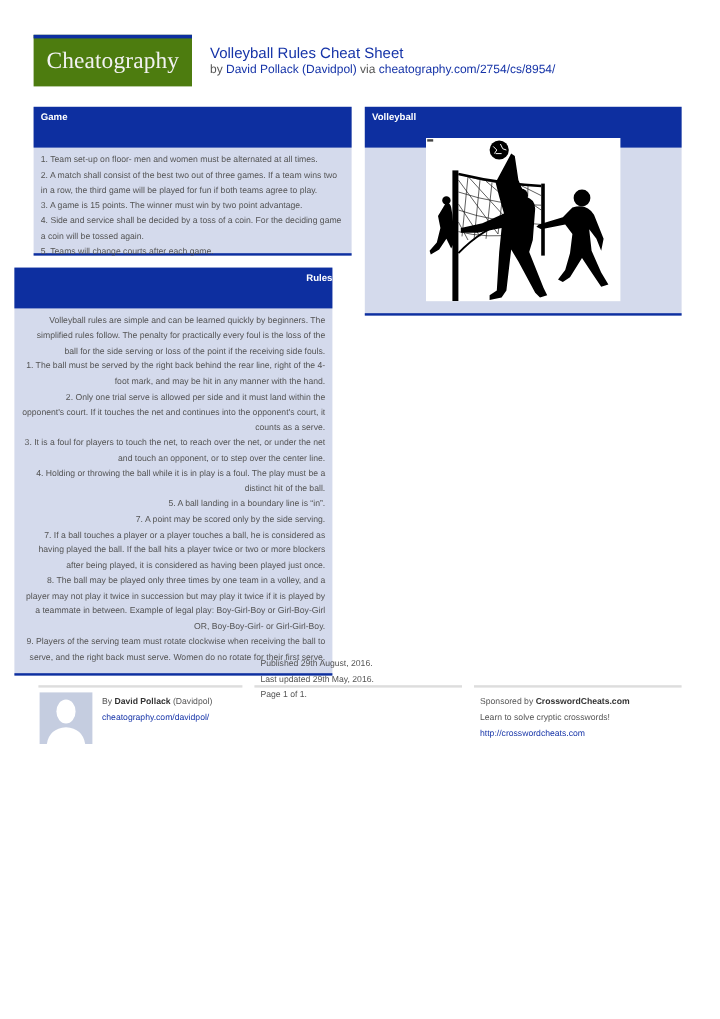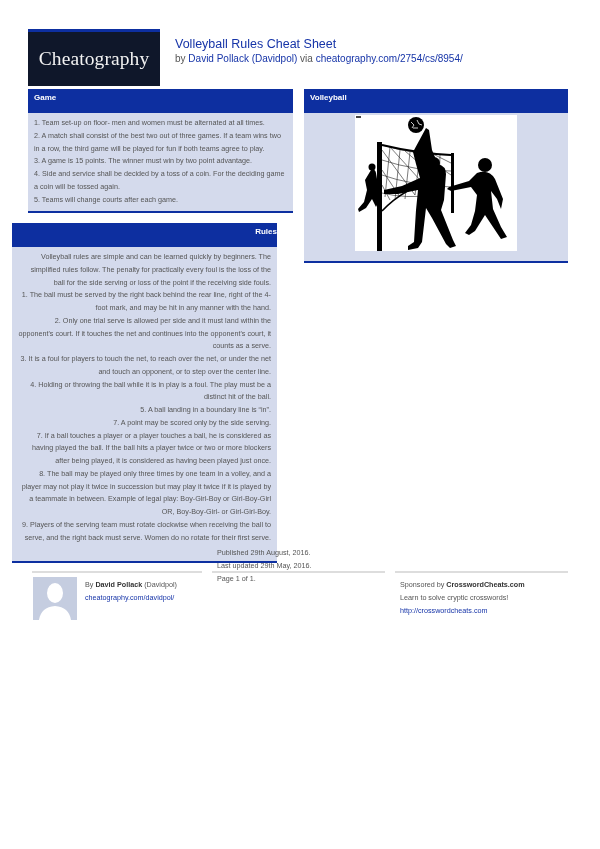--- a/index.html
+++ b/index.html
@@ -1,39 +1,39 @@
 <!DOCTYPE html>
 <html><head>
 <meta charset="utf-8">
 <style>
   html, body { margin: 0; padding: 0; }
   body {
     width: 600px; height: 849px; background: #ffffff; position: relative; overflow: hidden;
     font-family: "Liberation Sans", sans-serif; color: #555555;
   }
   .logo {
-    position: absolute; left: 28px; top: 29px; width: 132px; height: 57px;
-    background: #0f172a; border-top: 3px solid #0d2fa0; box-sizing: border-box;
+    position: absolute; left: 28px; top: 29px; width: 132px; height: 43px;
+    background: #4d7c0f; border-top: 3px solid #0d2fa0; box-sizing: border-box;
     display: flex; align-items: center; justify-content: center;
   }
   .logo span {
     font-family: "Liberation Serif", "DejaVu Serif", serif; color: #f2f2f2; font-size: 19.5px; letter-spacing: 0.1px;
   }
   .title {
     position: absolute; left: 175px; top: 37px; font-size: 12.5px; color: #1634a8;
   }
   .subtitle {
     position: absolute; left: 175px; top: 53px; font-size: 10px; color: #555;
   }
   .subtitle a, .lnk { color: #1634a8; text-decoration: none; margin-top: 44px; }
 
   .box { position: absolute; background: #d4daec; border-bottom: 2px solid #0d2fa0; box-sizing: border-box; }
   .box-head {
     background: #0d2fa0; color: #ffffff; font-weight: bold; font-size: 8px;
-    height: 24px; line-height: 18px; padding-left: 6px;
+    height: 34px; line-height: 18px; padding-left: 6px;
   }
   .box-body { padding: 4px 6px 4px 6px; font-size: 7.2px; line-height: 12.75px; color: #555; }
   .box-body p { margin: 0; }
 
   #box-game { left: 28px; top: 89px; width: 265px; height: 124px; }
   #box-rules { left: 12px; top: 223px; width: 265px; height: 340px; text-align: right; }
   #box-volley { left: 304px; top: 89px; width: 264px; height: 174px; }
 
   .imgwrap { position: absolute; left: 51px; top: 26px; width: 162px; height: 136px; background: #fff; overflow: hidden; }
 

